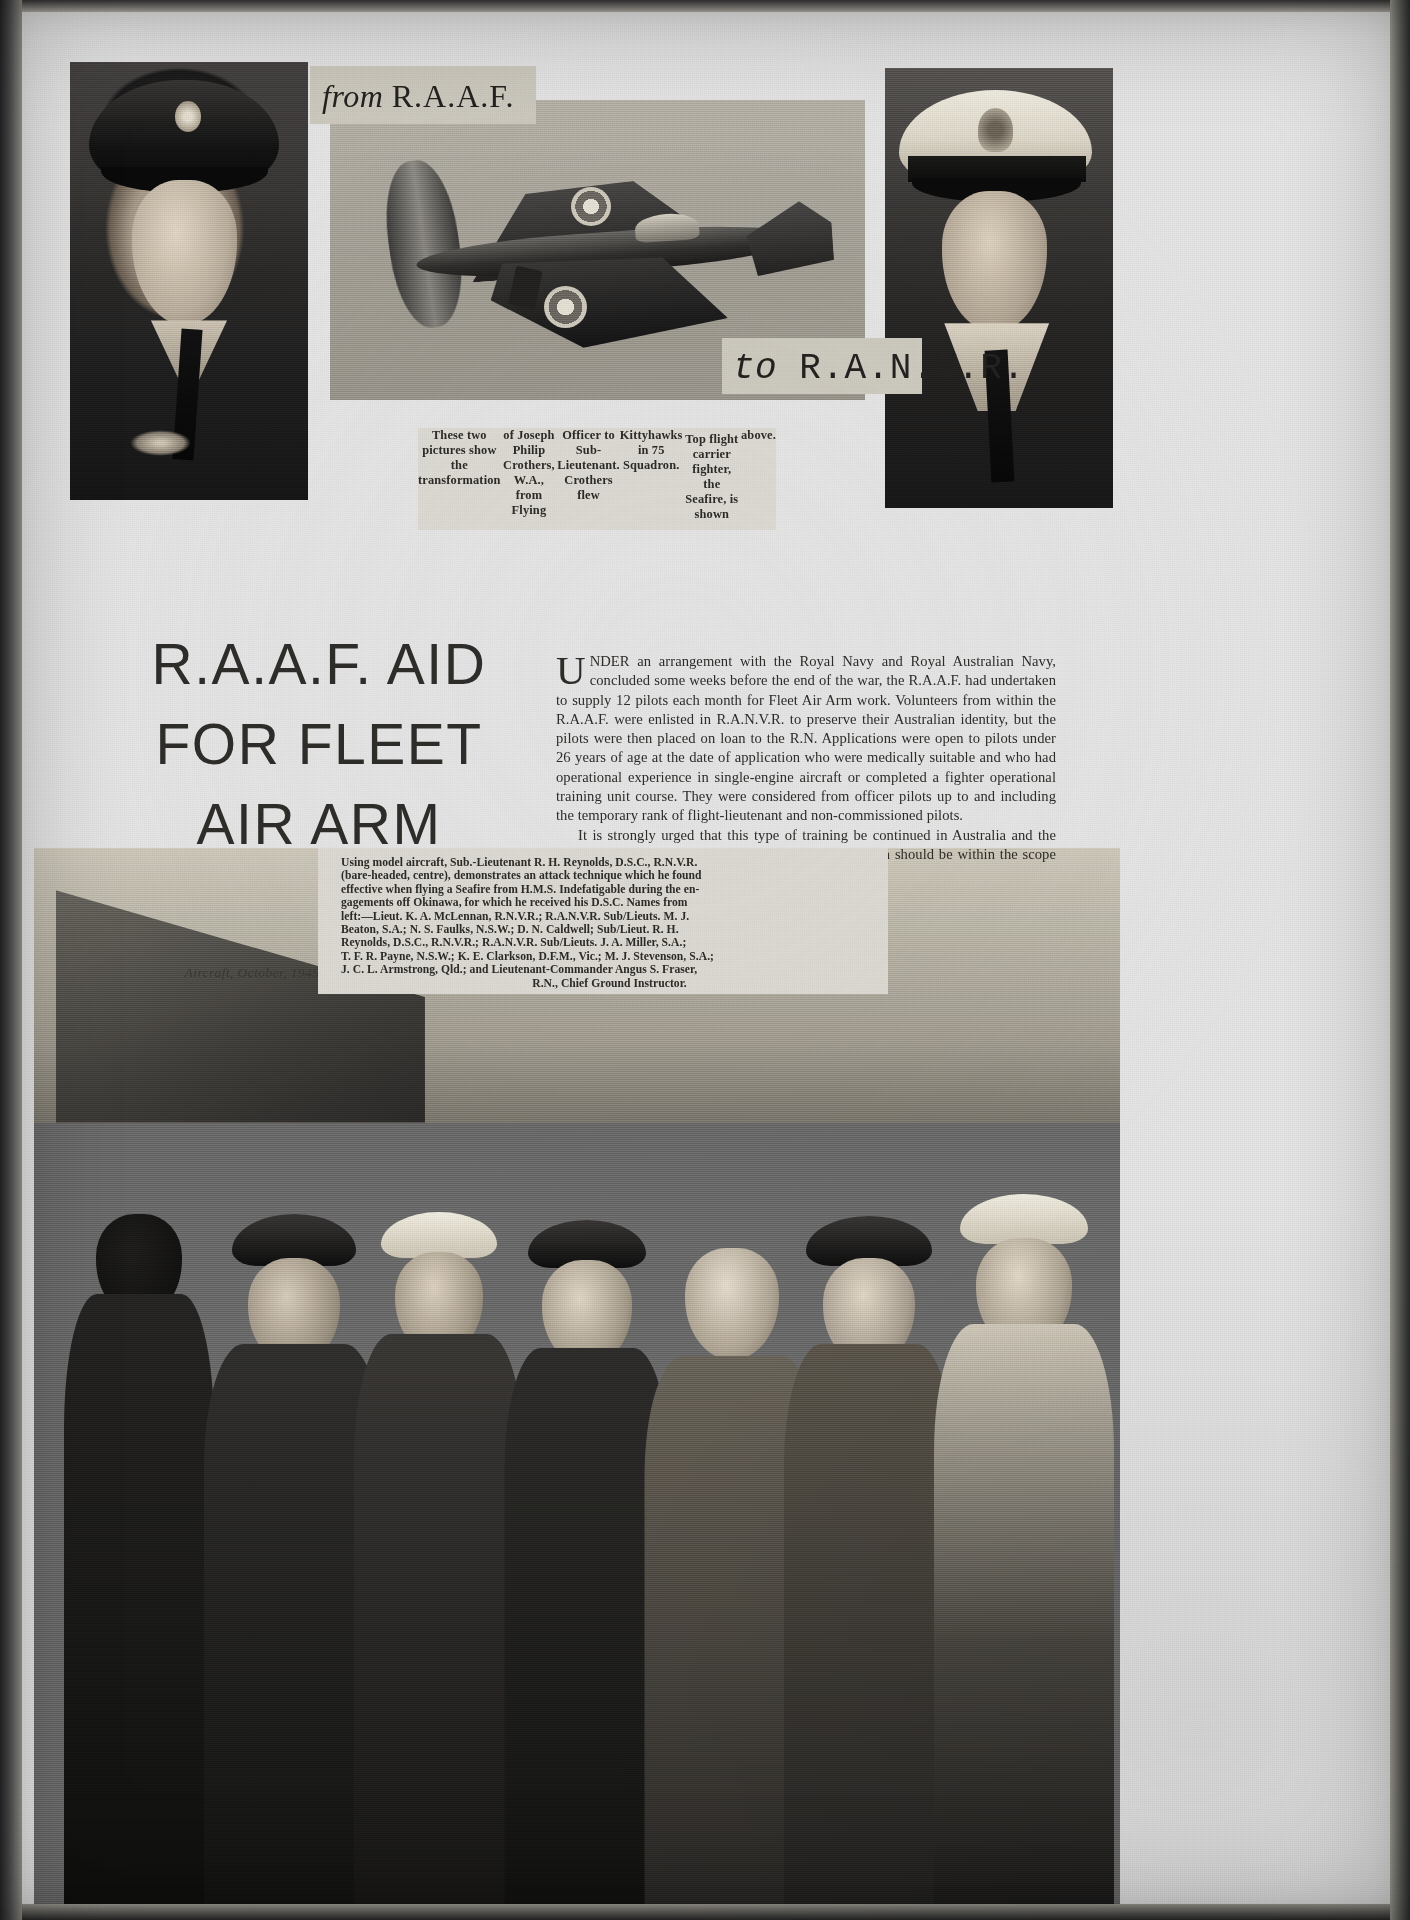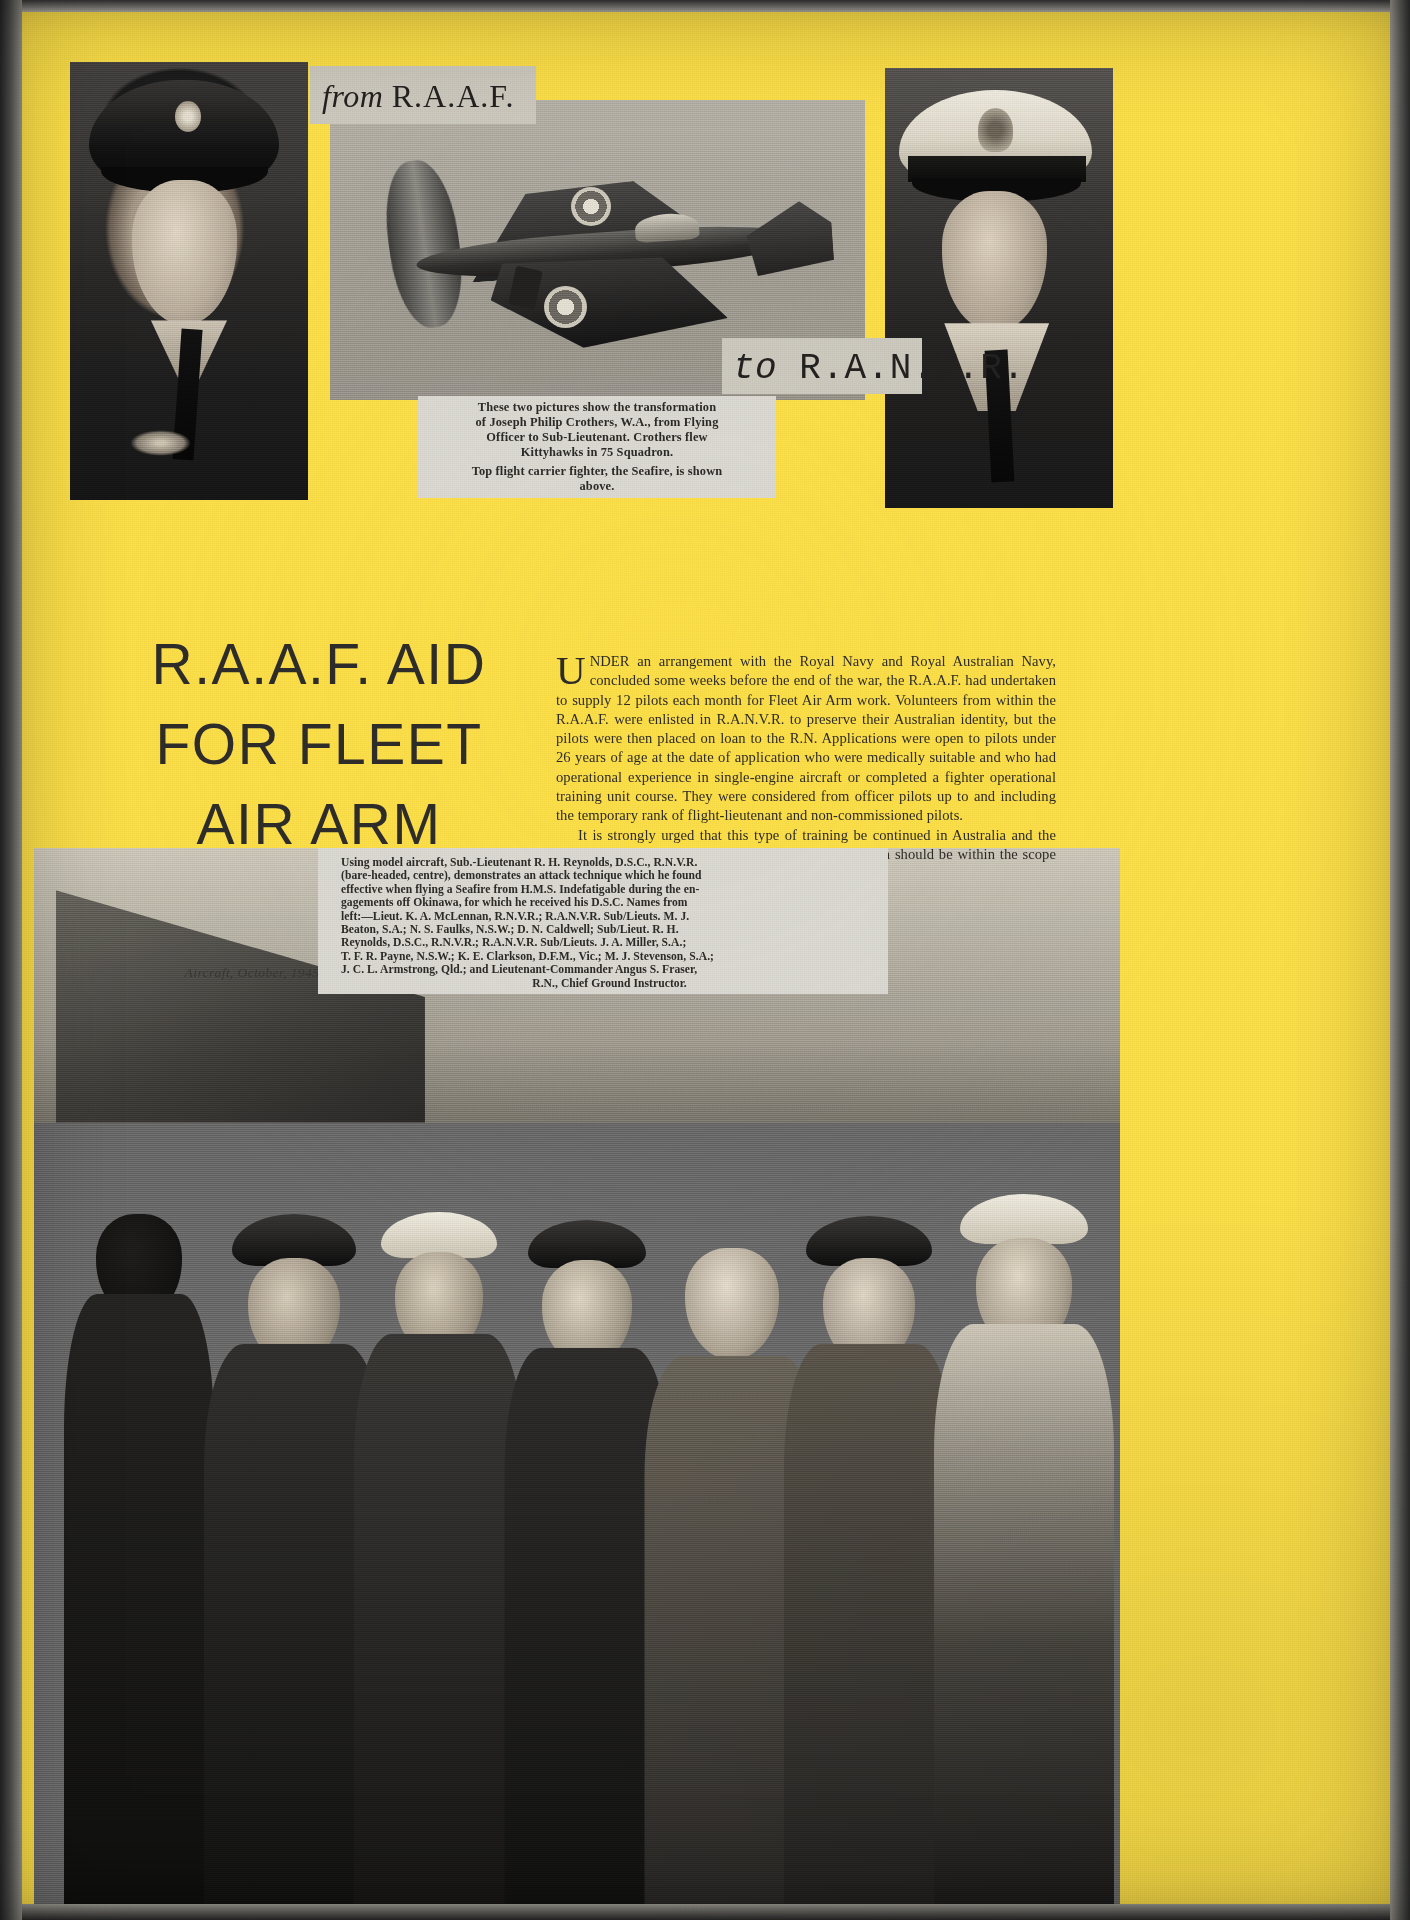--- a/index.html
+++ b/index.html
@@ -1,19 +1,19 @@
 <!DOCTYPE html>
 <html><head>
 <meta charset="utf-8">
 <style>
   html,body{margin:0;padding:0;background:#5b5b5b;}
   body{font-family:"Liberation Serif",serif;}
   .page{
     position:relative;width:1410px;height:1920px;overflow:hidden;
-    background:#fde047;
+    background:#e5e5e5;
   }
   
   .grain{
     position:absolute;inset:0;pointer-events:none;z-index:60;
     background:
       radial-gradient(ellipse 70% 50% at 48% 35%, rgba(255,255,255,.18), rgba(255,255,255,0) 70%),
       radial-gradient(ellipse 60% 40% at 85% 90%, rgba(0,0,0,.10), rgba(0,0,0,0) 70%),
       repeating-linear-gradient(0deg, rgba(0,0,0,.028) 0 1px, rgba(255,255,255,.022) 1px 2px),
       repeating-linear-gradient(90deg, rgba(0,0,0,.022) 0 1px, rgba(255,255,255,.018) 1px 2px);
     mix-blend-mode:multiply;opacity:.75;
@@ -135,22 +135,22 @@
     border-radius:50% 50% 20% 20%/70% 70% 30% 30%;
     background:linear-gradient(180deg,#f2eee2,#cec7b6);}
   .dcapx{position:absolute;left:50%;transform:translateX(-50%);
     border-radius:50% 50% 20% 20%/70% 70% 30% 30%;
     background:linear-gradient(180deg,#3a3836,#0e0e0e);}
 
   
   .capbox{position:absolute;background:#dcdad3;z-index:30;}
   .capbox p{margin:0;font-weight:bold;text-align:center;color:#2d2b28;}
 
-  #cap-top{left:418px;top:396px;width:358px;height:102px;
-    display:flex;flex-direction:column;justify-content:center;}
+  #cap-top{left:418px;top:428px;width:358px;height:102px;
+    display:flex;flex-direction:row;justify-content:center;}
   #cap-top p{font-size:12.4px;line-height:15.1px;letter-spacing:.15px;}
   #cap-top .l2{margin-top:4px;}
 
   #cap-names{left:318px;top:848px;width:570px;height:146px;
     padding:8px 10px 6px 23px;box-sizing:border-box;}
   #cap-names p{font-size:11.6px;line-height:13.4px;text-align:left;letter-spacing:.05px;}
   #cap-names p.ctr{text-align:center;}
 
   
   .headline{position:absolute;left:104px;top:624px;width:430px;z-index:20;

